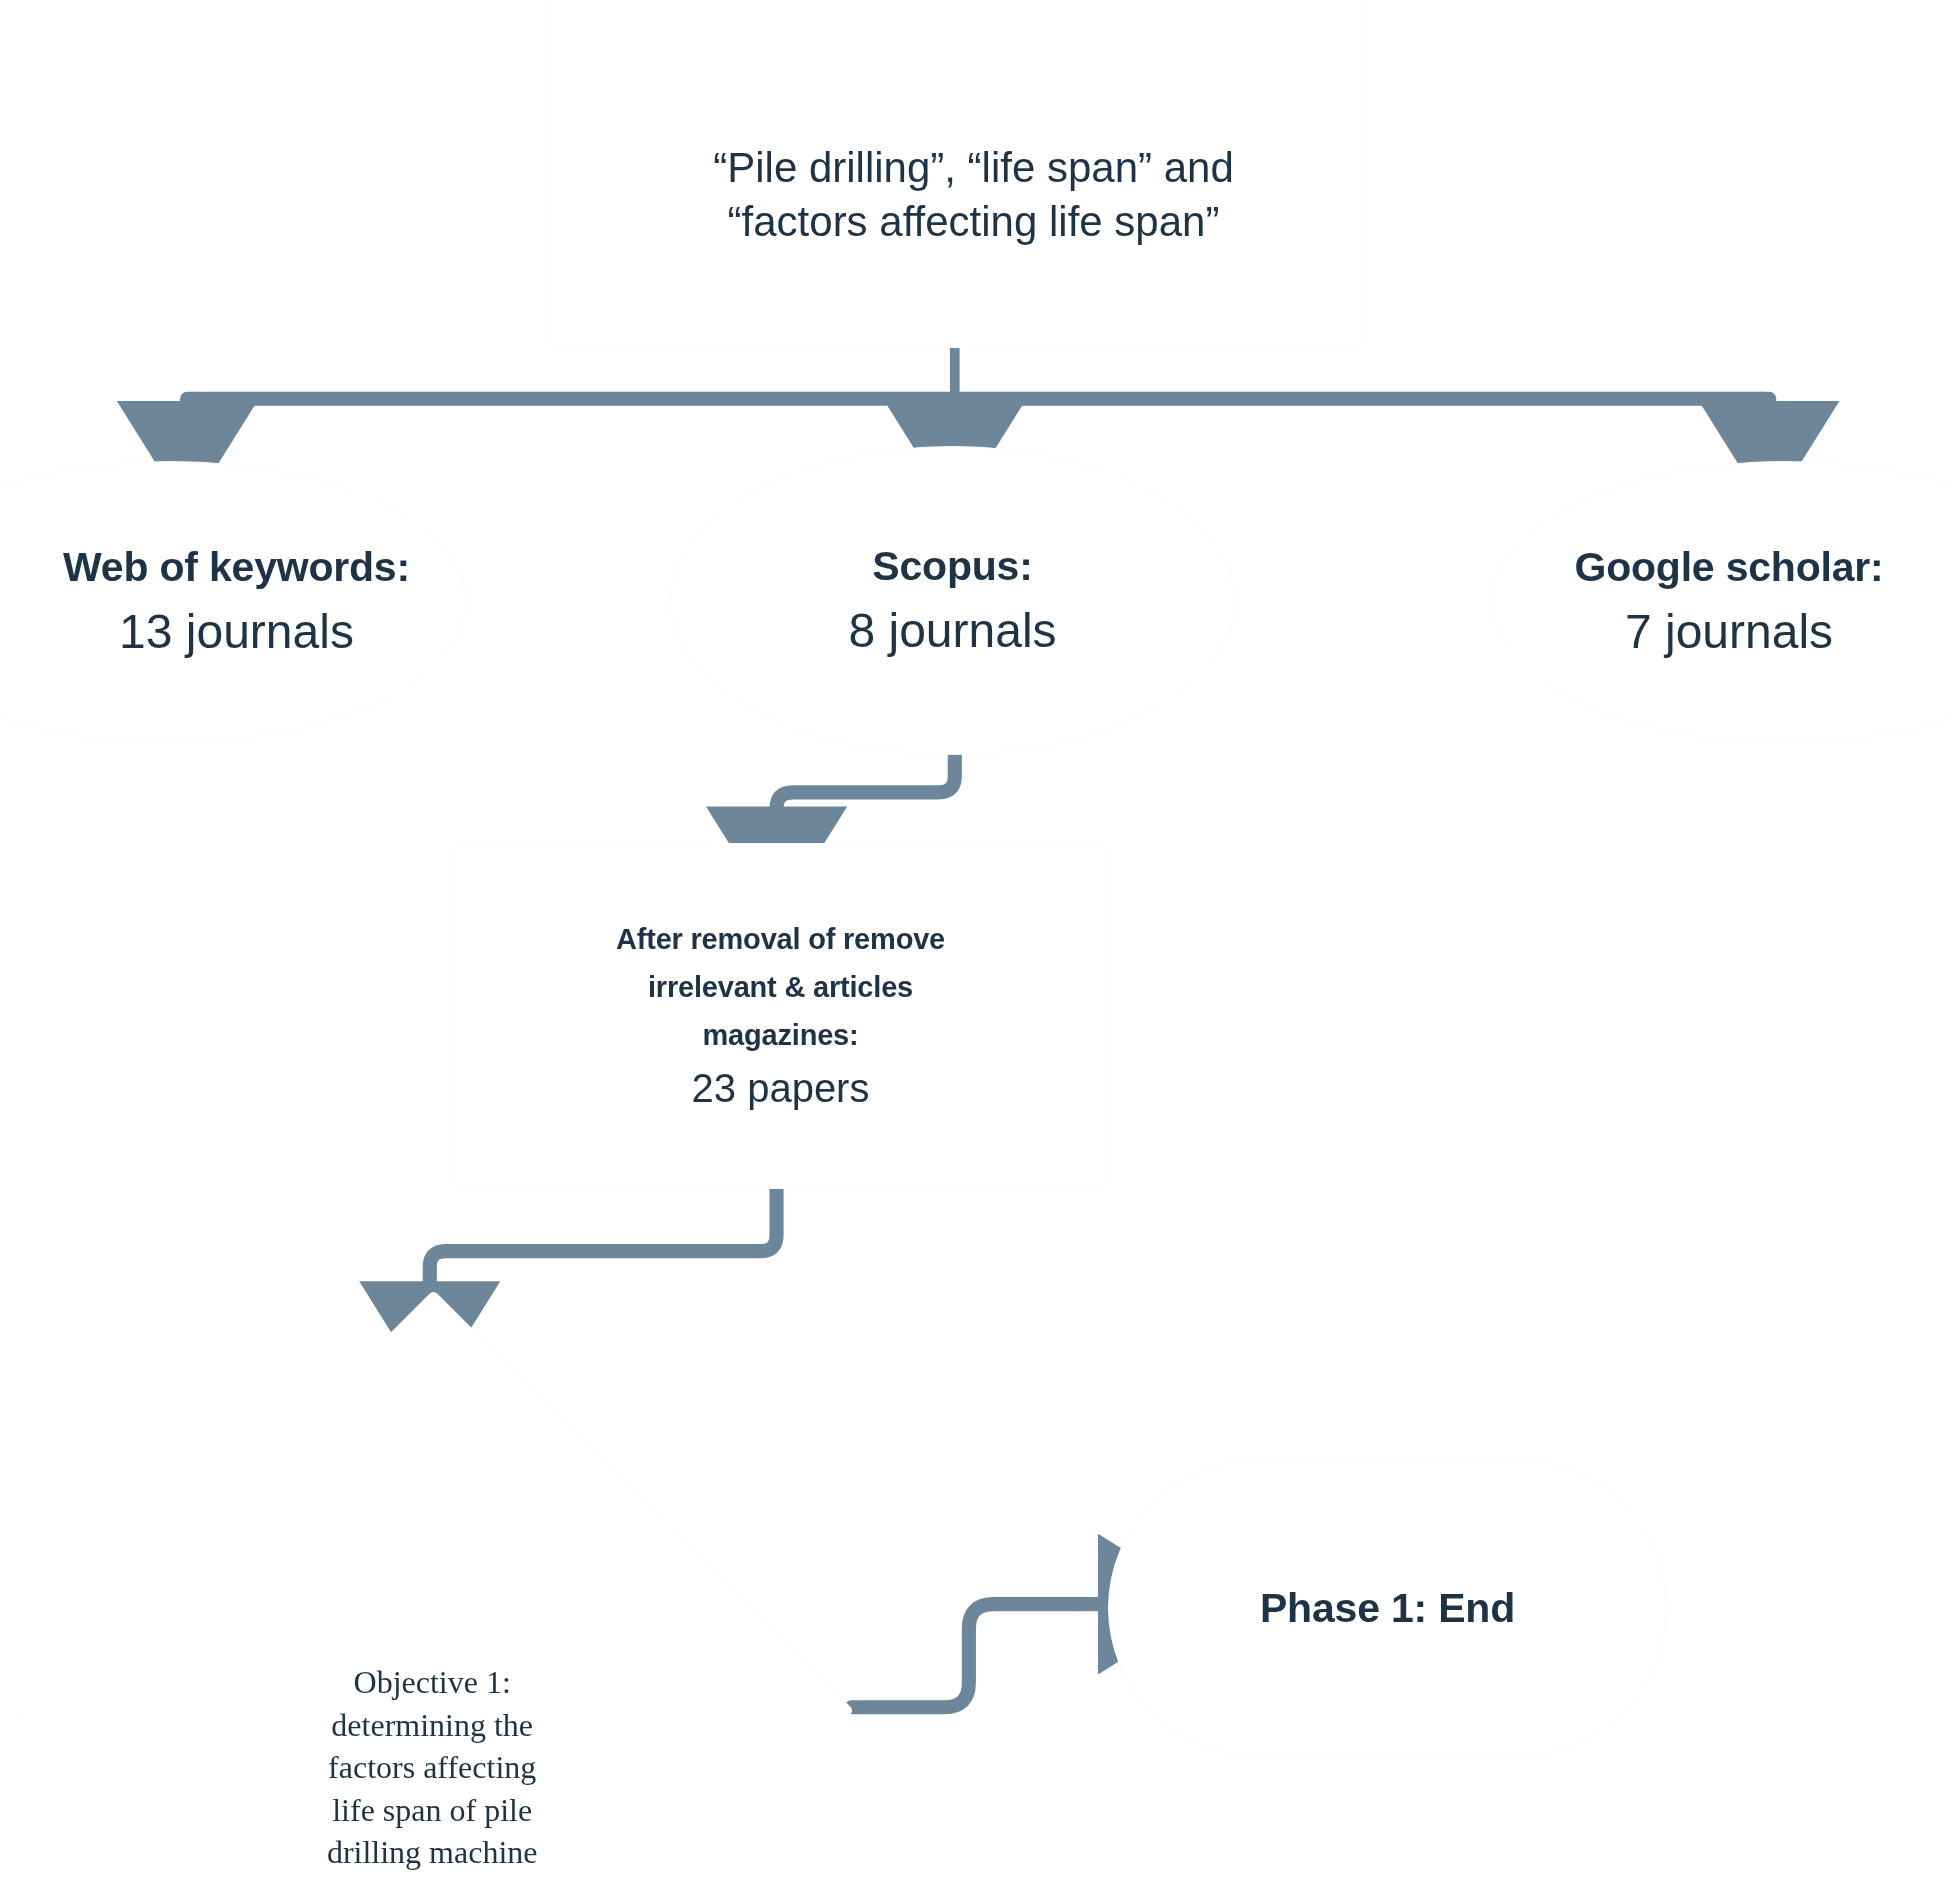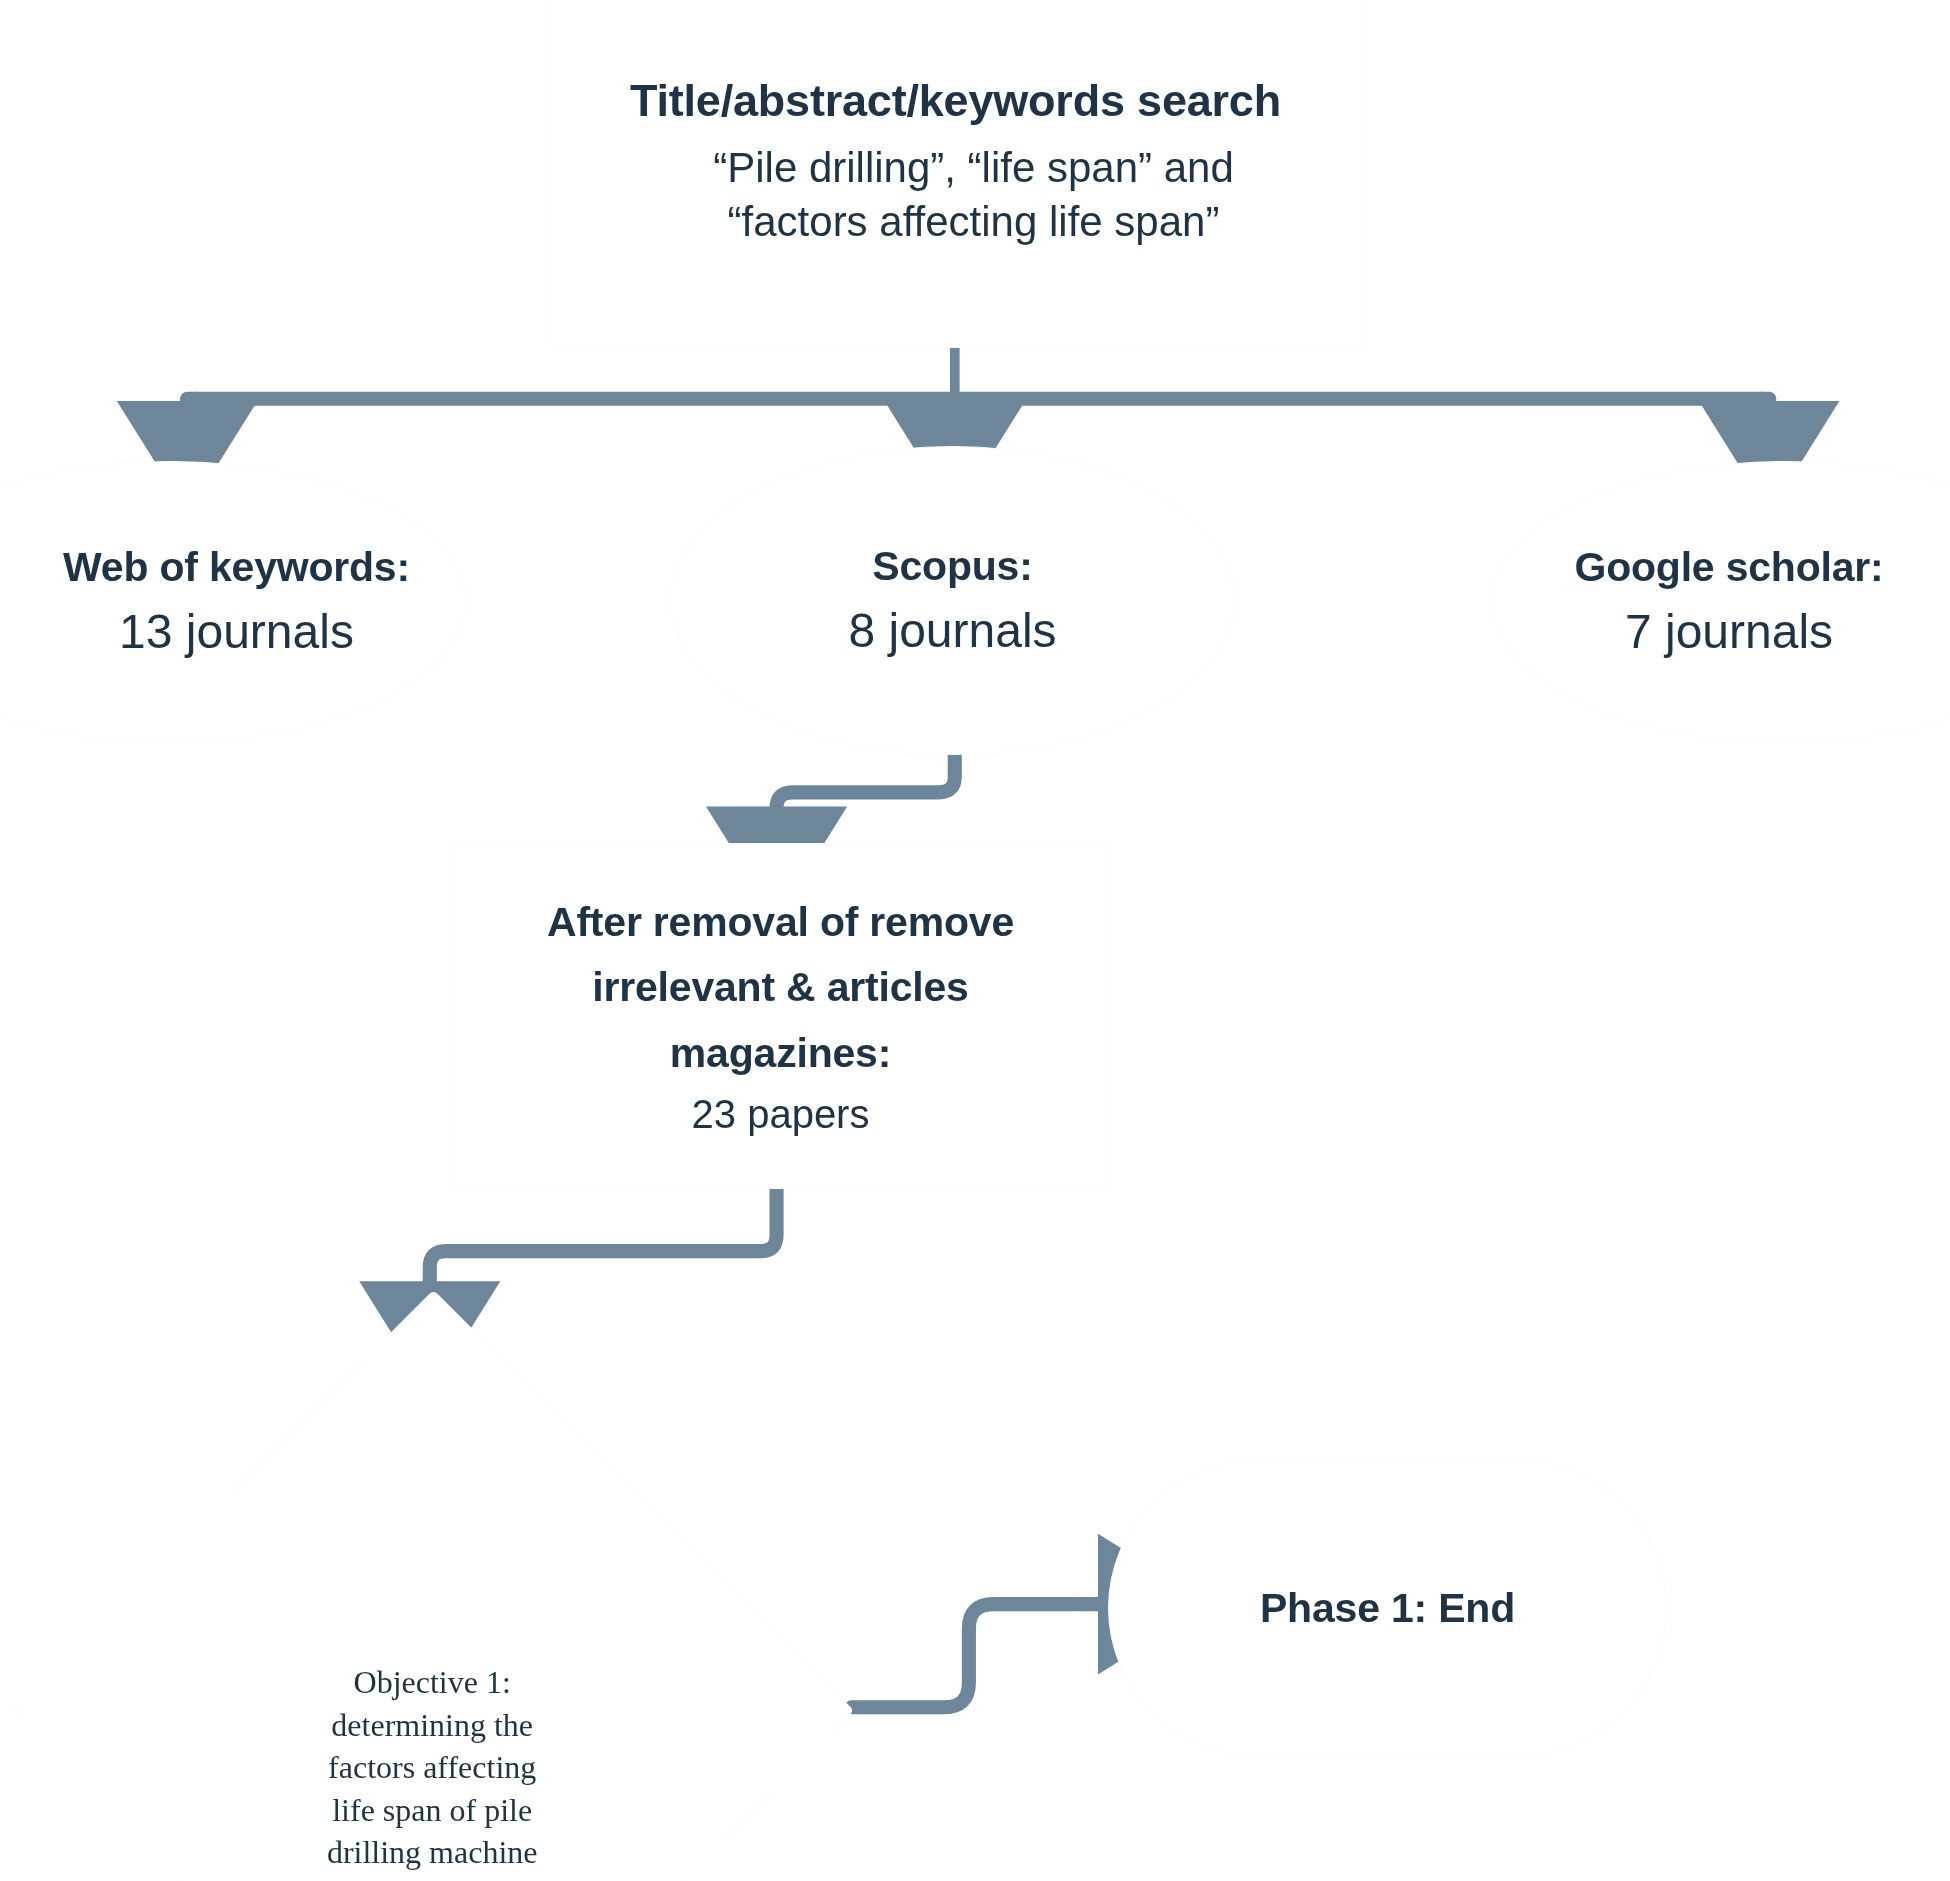--- a/index.html
+++ b/index.html
@@ -100,21 +100,21 @@
   
   #node-removal {
     left: 452px;
     top: 843px;
     width: 657px;
     height: 346px;
     border-radius: 7px;
     padding: 0 25px;
   }
   #node-removal .ttl {
-    font-size: 41px;
+    font-size: 29px;
     line-height: 1.47;
     margin-bottom: 5.3px;
   }
   #node-removal .sub {
     font-size: 40px;
     line-height: 1.3;
   }
 
   
   #node-objective {
@@ -196,21 +196,20 @@
       <path d="M880,1347 L880,1400 Q880,1418 862,1418 L505,1418 Q487,1418 487,1436 L487,1468" fill="none" stroke="#6e8699" stroke-width="16" stroke-linecap="round" stroke-linejoin="round" marker-end="url(#ah-down)"></path>
     </g>
 
     <g>
       <path d="M965,1935 L1070,1935 Q1098,1935 1098,1907 L1098,1846 Q1098,1818 1126,1818 L1215,1818" fill="none" stroke="#6e8699" stroke-width="16" stroke-linecap="round" stroke-linejoin="round"></path>
       <path d="M1216,1818 L1260,1818" fill="none" stroke="#6e8699" stroke-width="16" marker-end="url(#ah-down)"></path>
     </g>
   </svg>
 
   <div class="node" id="node-search">
-    <div class="ttl">Title/abstract/keywords search</div>
     <div class="sub">“Pile drilling”, “life span” and</div>
     <div class="sub">“factors affecting life span”</div>
   </div>
 
   <div class="node ellipse" id="node-wos">
     <div class="ttl">Web of keywords:</div>
     <div class="sub">13 journals</div>
   </div>
 
   <div class="node ellipse" id="node-scopus">

